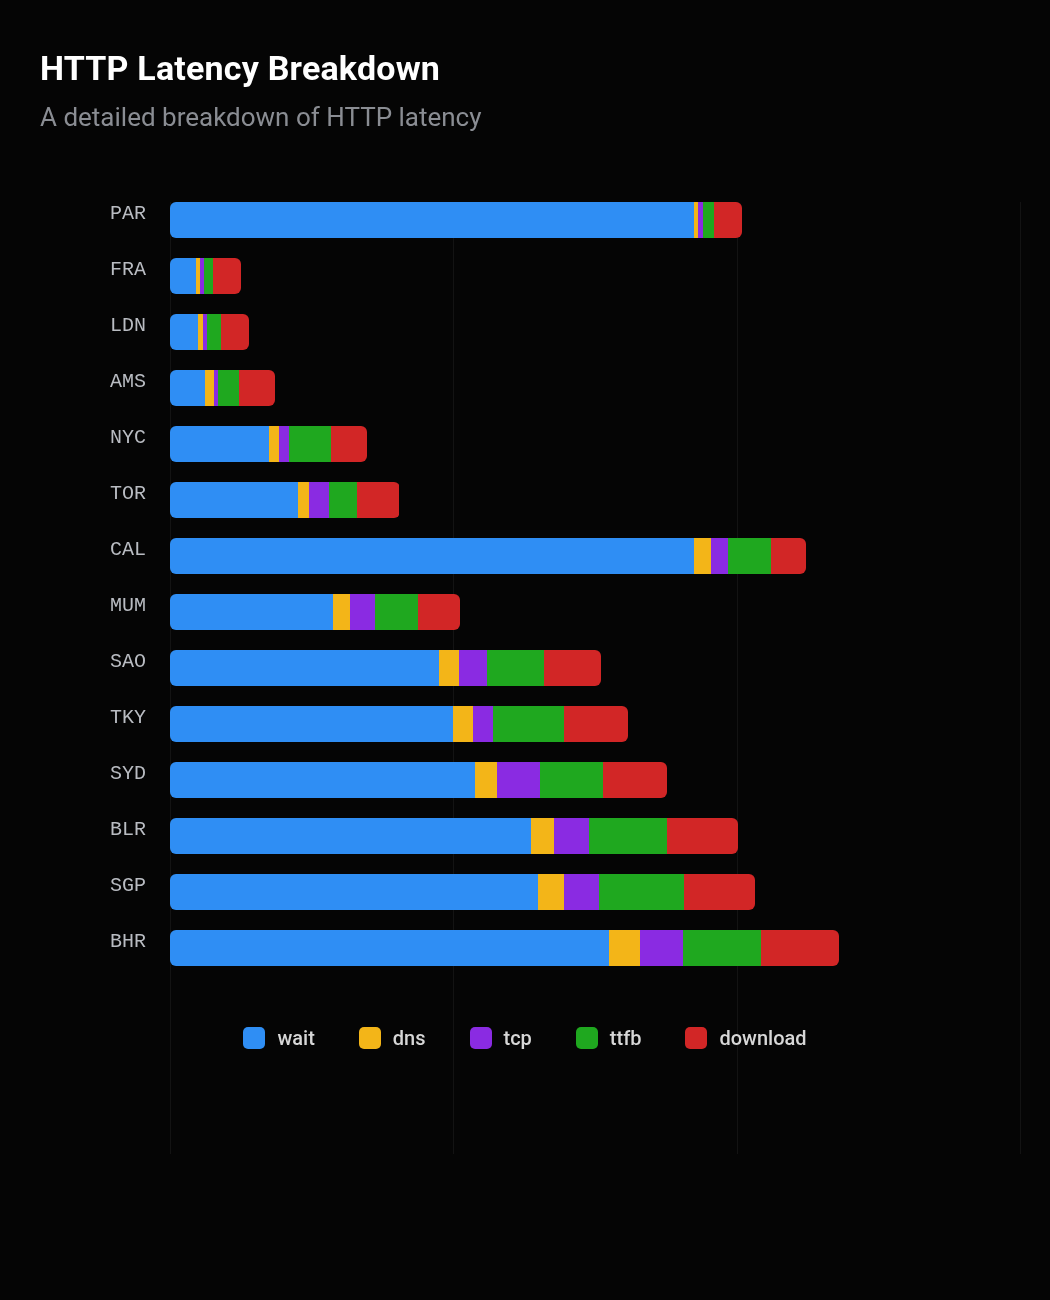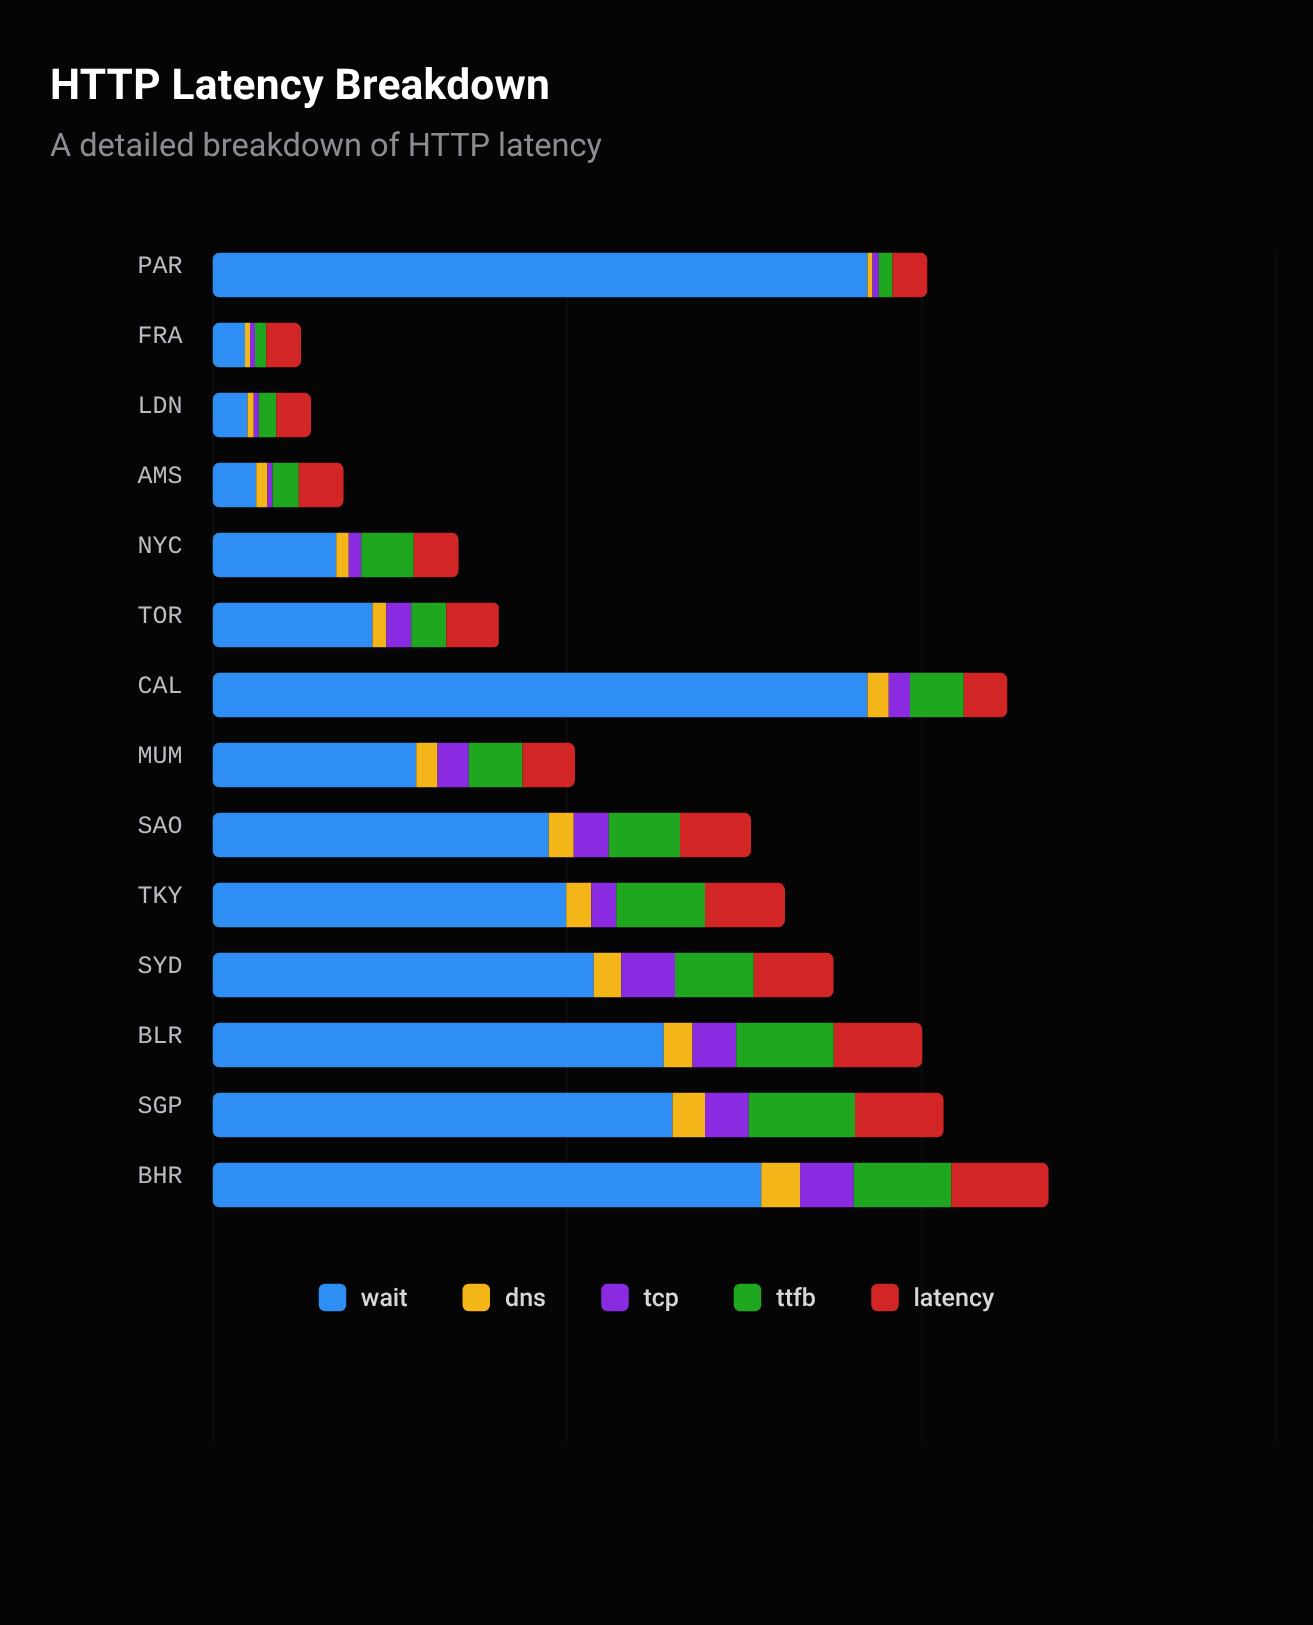--- a/index.html
+++ b/index.html
@@ -292,17 +292,17 @@
     <div class="legend-item">
       <span class="swatch c-tcp"></span>
       <span>tcp</span>
     </div>
     <div class="legend-item">
       <span class="swatch c-ttfb"></span>
       <span>ttfb</span>
     </div>
     <div class="legend-item">
       <span class="swatch c-download"></span>
-      <span>latency</span>
+      <span>download</span>
     </div>
   </div>
 
 </div>
 
 </body></html>

